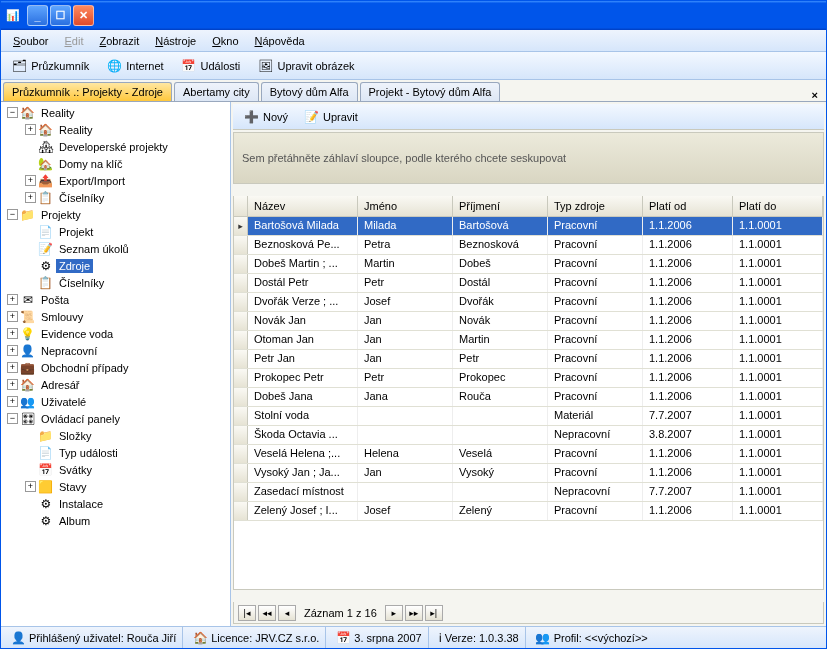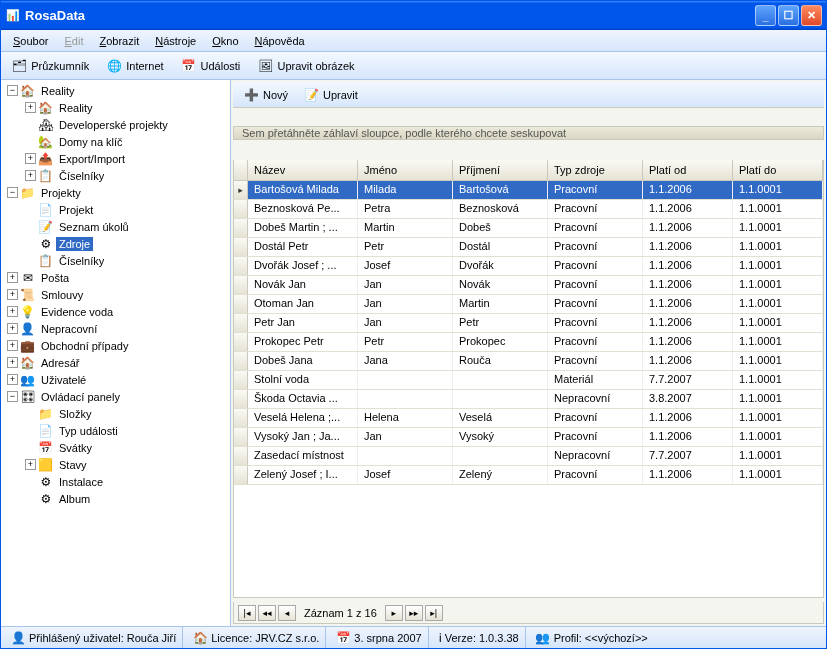--- a/index.html
+++ b/index.html
@@ -24,22 +24,22 @@
 .content { flex: 1; display: flex; background: #fff; overflow: hidden; }
 .tree { width: 245px; background: #fff; border-right: 1px solid #a8c4e8; overflow-y: auto; padding: 2px 0; }
 .node { display: flex; align-items: center; height: 17px; white-space: nowrap; cursor: pointer; }
 .expander { width: 11px; height: 11px; border: 1px solid #999; background: #fff; display: inline-flex; align-items: center; justify-content: center; font-size: 9px; line-height: 1; margin-right: 2px; cursor: pointer; }
 .expander.hidden { visibility: hidden; }
 .node-icon { width: 16px; height: 16px; margin-right: 2px; display: inline-flex; align-items: center; justify-content: center; font-size: 12px; }
 .node-label { padding: 1px 3px; }
 .node-label.selected { background: #316ac5; color: white; }
 .rightpane { flex: 1; display: flex; flex-direction: column; background: #f5f5f0; }
 .inner-toolbar { height: 26px; display: flex; align-items: center; padding: 2px 4px; border-bottom: 1px solid #c9c9bd; gap: 2px; background: linear-gradient(to bottom, #f3f8ff, #d6e6fb); margin: 2px; }
-.grouphdr { background: linear-gradient(to bottom, #eceadb, #d9d6c2); padding: 0 8px; color: #555; border: 1px solid #c9c9bd; margin: 16px 2px; }
-.grid { flex: 1; margin: 4px 2px; border: 1px solid #c9c9bd; border-top: none; background: #fff; display: flex; flex-direction: column; overflow: hidden; }
+.grouphdr { background: linear-gradient(to bottom, #eceadb, #d9d6c2); padding: 19px 8px; color: #555; border: 1px solid #c9c9bd; margin: 0 2px; }
+.grid { flex: 1; margin: 12px 2px; border: 1px solid #c9c9bd; border-top: none; background: #fff; display: flex; flex-direction: column; overflow: hidden; }
 .gridhdr { display: flex; background: linear-gradient(to bottom, #faf9f4, #e6e3d4); border-bottom: 1px solid #c9c9bd; }
 .gridhdr-cell { padding: 4px 6px; border-right: 1px solid #c9c9bd; cursor: pointer; overflow: hidden; white-space: nowrap; }
 .gridhdr-cell.rowmk { width: 14px; padding: 0; }
 .gridbody { flex: 1; overflow-y: auto; }
 .gridrow { display: flex; border-bottom: 1px solid #e0e0d4; height: 19px; }
 .gridrow.selected { background: #316ac5; color: white; }
 .gridcell { padding: 2px 6px; border-right: 1px solid #eee; overflow: hidden; white-space: nowrap; }
 .gridcell.rowmk { width: 14px; padding: 0; background: linear-gradient(to bottom, #faf9f4, #e6e3d4); border-right: 1px solid #c9c9bd; display: flex; align-items: center; justify-content: center; font-size: 9px; color: #333; }
 .gridrow.selected .gridcell.rowmk { color: #333; }
 .col0 { width: 110px; }
@@ -56,21 +56,20 @@
 .statusitem:last-child { border-right: none; }
 .ic { font-size: 12px; line-height: 1; }
 </style>
 </head>
 <body>
 
 <div class="window">
 
   <div class="titlebar">
     <span class="titlebar-icon">📊</span>
-    <span class="titlebar-text">RosaData</span>
     <div class="winbtn min">_</div>
     <div class="winbtn max">☐</div>
     <div class="winbtn close">✕</div>
   </div>
 
   <div class="menubar" id="menubar">
       <div class="menuitem"><u>S</u>oubor</div>
       <div class="menuitem disabled"><u>E</u>dit</div>
       <div class="menuitem"><u>Z</u>obrazit</div>
       <div class="menuitem"><u>N</u>ástroje</div>
@@ -90,20 +89,27 @@
       <div class="toolbtn">
         <span class="ic">📅</span>
         <span>Události</span>
       </div>
       <div class="toolbtn">
         <span class="ic">🖼</span>
         <span>Upravit obrázek</span>
       </div>
     </div>
 
+  <div class="tabbar" id="tabbar">
+  <div class="tab active">Průzkumník .: Projekty - Zdroje</div>
+      <div class="tab">Abertamy city</div>
+      <div class="tab">Bytový dům Alfa</div>
+      <div class="tab">Projekt - Bytový dům Alfa</div>
+      <div class="tabclose">×</div>
+    </div>
 
   <div class="content">
     <div class="tree" id="tree">
         <div class="node" style="padding-left: 6px;">
           <span class="expander">−</span>
           <span class="node-icon">🏠</span>
           <span class="node-label">Reality</span>
         </div>
         <div class="node" style="padding-left: 24px;">
           <span class="expander">+</span>
@@ -281,21 +287,21 @@
               <div class="gridcell rowmk"></div>
               <div class="gridcell col0">Dostál Petr</div>
               <div class="gridcell col1">Petr</div>
               <div class="gridcell col2">Dostál</div>
               <div class="gridcell col3">Pracovní</div>
               <div class="gridcell col4">1.1.2006</div>
               <div class="gridcell col5">1.1.0001</div>
             </div>
             <div class="gridrow">
               <div class="gridcell rowmk"></div>
-              <div class="gridcell col0">Dvořák Josef ; ...</div>
+              <div class="gridcell col0">Dvořák Verze ; ...</div>
               <div class="gridcell col1">Josef</div>
               <div class="gridcell col2">Dvořák</div>
               <div class="gridcell col3">Pracovní</div>
               <div class="gridcell col4">1.1.2006</div>
               <div class="gridcell col5">1.1.0001</div>
             </div>
             <div class="gridrow">
               <div class="gridcell rowmk"></div>
               <div class="gridcell col0">Novák Jan</div>
               <div class="gridcell col1">Jan</div>

